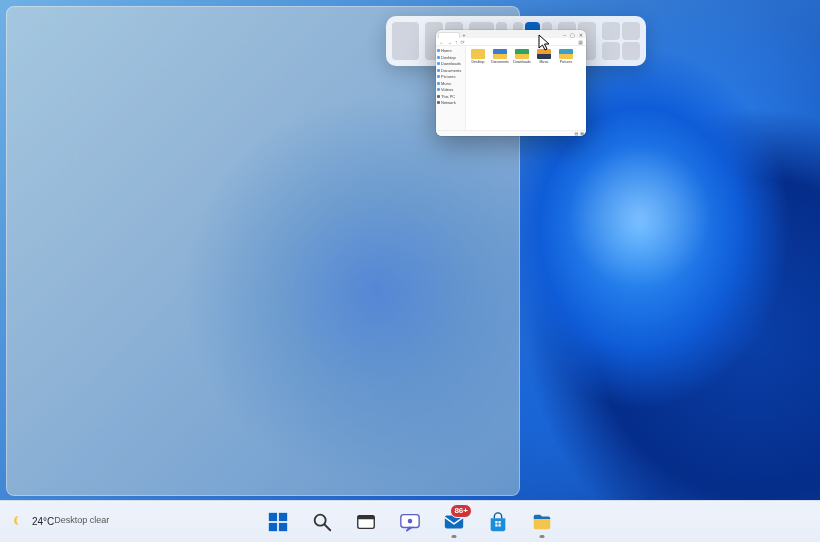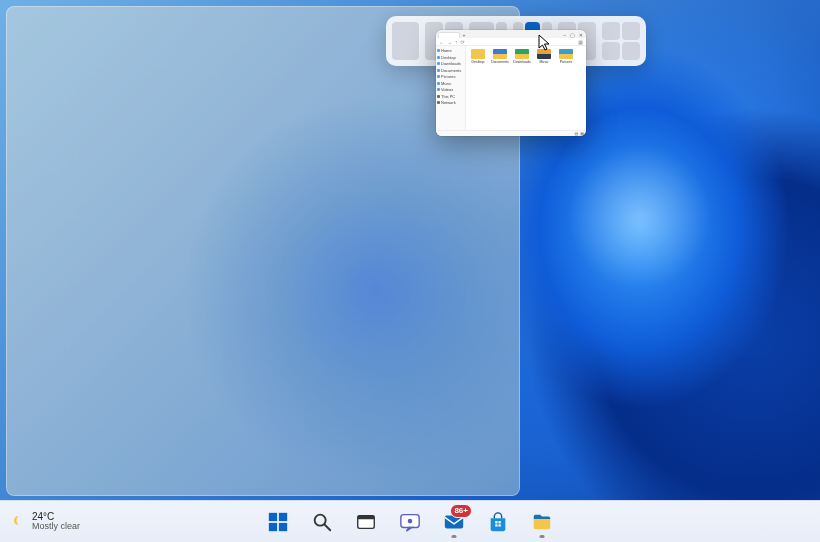--- a/index.html
+++ b/index.html
@@ -112,21 +112,21 @@
   .taskbar {
     position: absolute; left:0; right:0; bottom:0; height:42px;
     background: linear-gradient(#eef3fb, #e8eef8);
     border-top: 1px solid #d4dce8;
     display:flex; align-items:center;
   }
   .tb-left {
     position:absolute;left:8px;top:0;height:100%;display:flex;align-items:center;gap:6px;
   }
   .weather-icon{width:18px;height:18px;position:relative;}
-  .weather-text{display:flex;flex-direction:column;line-height:1.1;}
+  .weather-text{display:flex;flex-direction:row;line-height:1.1;}
   .weather-temp{font-size:10px;color:#222;}
   .weather-cond{font-size:9px;color:#555;}
   .tb-center{margin:0 auto;display:flex;align-items:center;gap:8px;}
   .tb-btn{
     width:36px;height:36px;border-radius:4px;display:flex;align-items:center;justify-content:center;position:relative;
   }
   .tb-icon{width:22px;height:22px;}
   .badge{
     position:absolute;top:0px;right:0px;min-width:16px;height:14px;padding:0 3px;
     background:#d13438;color:#fff;font-size:8px;font-weight:600;border-radius:7px;
@@ -266,21 +266,21 @@
   <path d="M1 1 L1 14 L4.5 11 L7 16 L9 15 L6.5 10 L11 10 Z" fill="#fff" stroke="#000" stroke-width="1"></path>
 </svg>
 
 <div class="taskbar">
   <div class="tb-left">
     <svg class="weather-icon" viewBox="0 0 24 24">
       <path d="M14 4 A6 6 0 1 0 14 16 A8 8 0 0 1 14 4 Z" fill="#f4c542"></path>
     </svg>
     <div class="weather-text">
       <div class="weather-temp">24°C</div>
-      <div class="weather-cond">Mostly clear</div>
+      <div class="weather-cond">Desktop clear</div>
     </div>
   </div>
 
   <div class="tb-center">
 
     <div class="tb-btn">
       <svg class="tb-icon" viewBox="0 0 24 24">
         <rect x="2" y="2" width="9" height="9" fill="#0a63c9"></rect>
         <rect x="13" y="2" width="9" height="9" fill="#0a63c9"></rect>
         <rect x="2" y="13" width="9" height="9" fill="#0a63c9"></rect>

